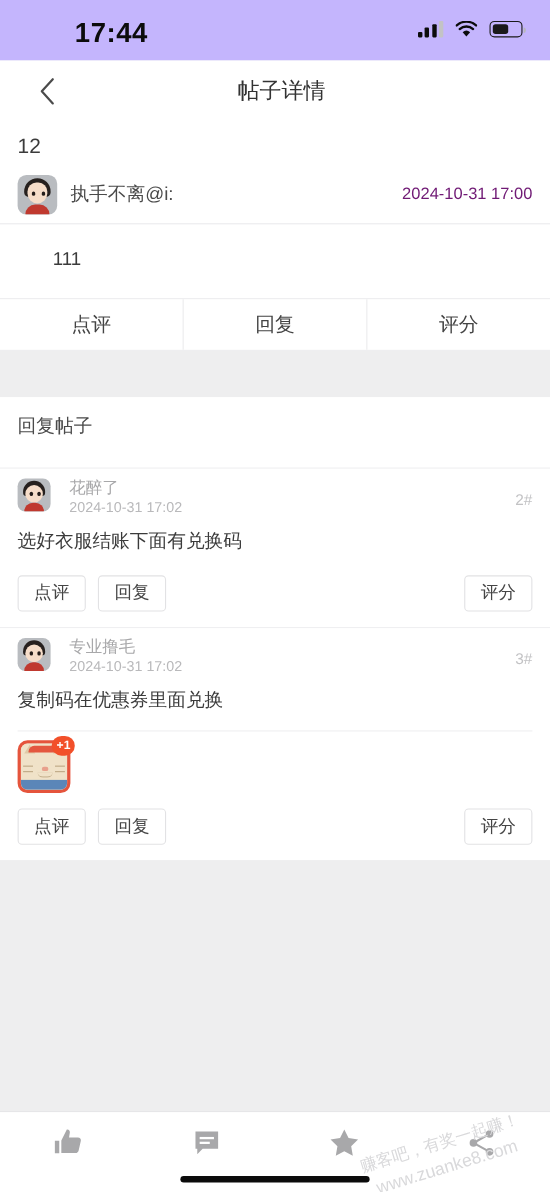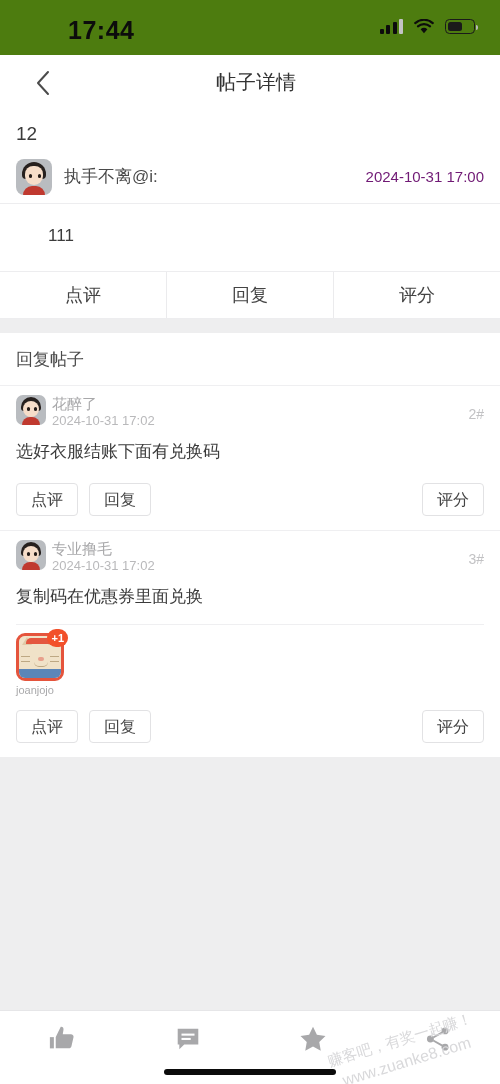--- a/index.html
+++ b/index.html
@@ -6,21 +6,21 @@
   html, body {
     width: 500px; height: 1084px;
     background: #ffffff;
     font-family: "Liberation Sans", "DejaVu Sans", sans-serif;
     overflow: hidden;
   }
   .phone { position: relative; width: 500px; height: 1084px; background: #eeeeef; }
 
   
   .statusbar {
-    position: relative; height: 55px; background: #4d7c0f;
+    position: relative; height: 55px; background: #c4b5fd;
     display: flex; align-items: center;
   }
   .sb-time {
     position: absolute; left: 68px; top: 16px;
     font-size: 25px; font-weight: bold; color: #0c0c0c;
     letter-spacing: .5px;
   }
   .sb-right { position: absolute; right: 25px; top: 19px; display: flex; align-items: flex-end; gap: 11px; }
   .bars { display: flex; align-items: flex-end; gap: 2.5px; height: 15px; }
   .bars i { display: block; width: 4px; background: #0c0c0c; border-radius: 1px; }
@@ -83,31 +83,31 @@
   .tabs { display: flex; background: #fff; height: 48px; border-top: 1px solid #ededef; border-bottom: 1px solid #ededef; }
   .tab {
     flex: 1; display: flex; align-items: center; justify-content: center;
     font-size: 18px; color: #444; cursor: pointer;
   }
   .tab + .tab { border-left: 1px solid #ebebed; }
   .gap { height: 14px; background: #eeeeef; }
 
   
   .section { background: #fff; }
-  .section-head { font-size: 17px; color: #4a4a4a; padding: 15px 16px 14px; }
+  .section-head { font-size: 17px; color: #4a4a4a; padding: 15px 16px 26px; margin-top: 28px; }
   .reply { padding: 0 16px; position: relative; }
   .reply-top { display: flex; align-items: flex-start; padding-top: 9px; }
   .reply-avatar { width: 30px; height: 30px; border-radius: 7px; }
   .reply-avatar .hair { left: 5px; top: 2px; width: 20px; height: 14px; border-radius: 10px 10px 3px 3px; }
   .reply-avatar .face { left: 7px; top: 6px; width: 16px; height: 16px; border-radius: 8px; }
   .reply-avatar .eye { top: 12px; width: 2.5px; height: 3.5px; }
   .reply-avatar .eye.l { left: 11px; }
   .reply-avatar .eye.r { left: 18px; }
   .reply-avatar .body { left: 6px; width: 18px; height: 8px; border-radius: 9px 9px 0 0; }
-  .reply-id { margin-left: 6px; }
+  .reply-id { margin-left: 17px; }
   .reply-name { font-size: 15px; color: #a8a8aa; line-height: 17px; }
   .reply-time { font-size: 13px; color: #b9b9bb; line-height: 18px; }
   .reply-floor { position: absolute; right: 16px; top: 20px; font-size: 14px; color: #c2c2c4; }
   .reply-text { font-size: 17px; color: #3b3b3b; padding: 10px 0 6px; line-height: 1.45; }
   .sticker-wrap { padding: 8px 0 2px; border-top: 1px solid #efeff1; margin-top: 8px; }
   .sticker {
     width: 48px; height: 48px; border-radius: 9px; position: relative;
     background: #f2b39a; border: 3px solid #e5543c; overflow: visible;
   }
   .sticker .cat {
@@ -279,21 +279,20 @@
             <span class="whisk w1"></span>
               <span class="whisk w2"></span>
             <span class="whisk w3"></span>
               <span class="whisk w4"></span>
             <span class="nose"></span>
               <span class="mouth"></span>
             <span class="scarf"></span>
           </span>
           <span class="badge">+1</span>
         </div>
-        <div class="sticker-name">joanjojo</div>
       </div>
       <div class="actions">
         <button class="btn">点评</button>
         <button class="btn">回复</button>
         <button class="btn right">评分</button>
       </div>
     </div>
   </div>
 
   <div class="filler" style="height:290px"></div>

